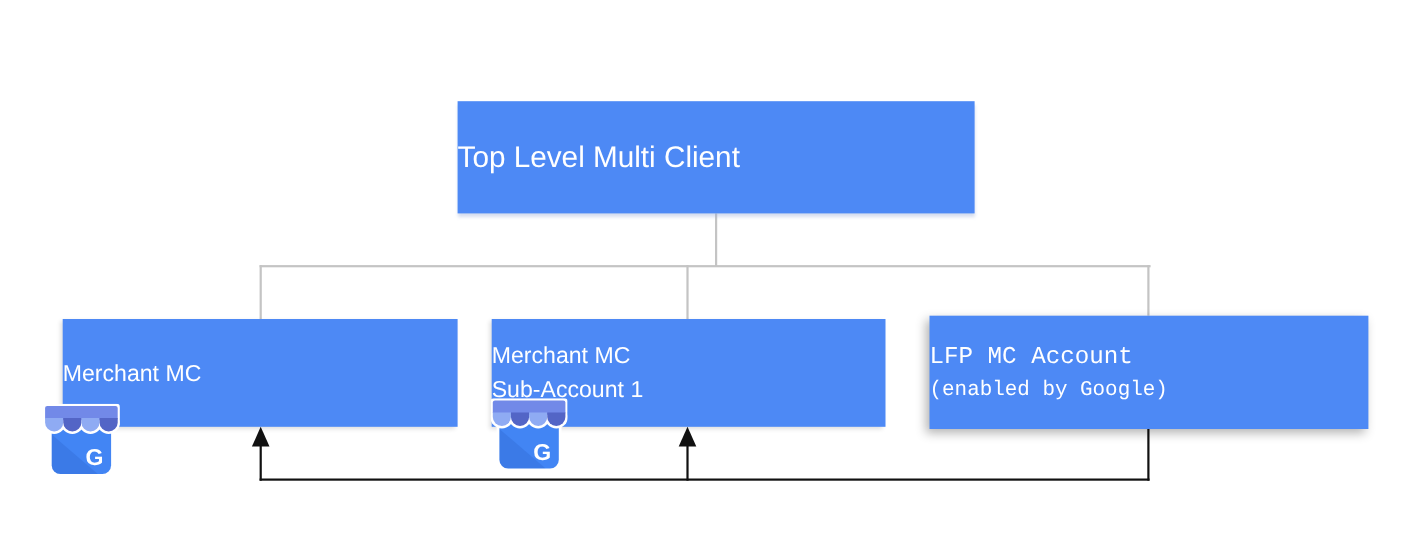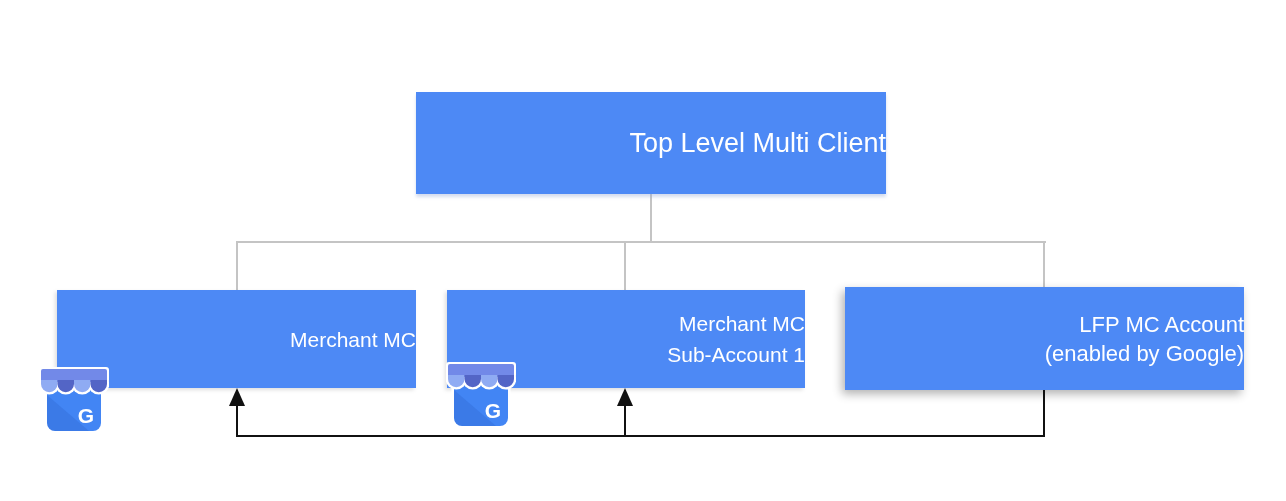--- a/index.html
+++ b/index.html
@@ -13,21 +13,21 @@
     overflow: hidden;
   }
 
   
   .node {
     position: absolute;
     background: var(--node-blue, #4d89f5);
     color: var(--text-white, #ffffff);
     display: flex;
     flex-direction: column;
-    align-items: flex-end;
+    align-items: flex-start;
     justify-content: center;
     text-align: center;
   }
   .node-root {
     left: 416px; top: 92px; width: 470px; height: 102px;
     font-size: 27px; line-height: 40px;
     box-shadow: 0 3px 3px rgba(150, 170, 215, 0.40);
   }
   .node-child {
     font-size: 21px; line-height: 31px;
@@ -36,23 +36,24 @@
     left: 57px; top: 290px; width: 359px; height: 98px;
     box-shadow: -2px 2px 4px rgba(0,0,0,0.13);
   }
   .node-sub2 {
     left: 447px; top: 290px; width: 358px; height: 98px;
     box-shadow: -2px 2px 4px rgba(0,0,0,0.13);
   }
   .node-lfp {
     left: 845px; top: 287px; width: 399px; height: 103px;
     box-shadow: -3px 4px 9px rgba(0,0,0,0.30);
+    font-family: Liberation Mono, monospace;
   }
   .node-lfp .line1 { font-size: 22px; line-height: 31px; }
-  .node-lfp .line2 { font-size: 22px; line-height: 28px; }
+  .node-lfp .line2 { font-size: 19px; line-height: 28px; }
 
   
   .gline { position: absolute; background: var(--connector-gray, #c4c4c4); }
   .g-root-stem   { left: 650px;  top: 194px; width: 2px;   height: 48px; }
   .g-main-rail   { left: 236px;  top: 241px; width: 810px; height: 2px;  }
   .g-drop-left   { left: 236px;  top: 241px; width: 2px;   height: 49px; }
   .g-drop-mid    { left: 624px;  top: 241px; width: 2px;   height: 49px; }
   .g-drop-right  { left: 1043px; top: 241px; width: 2px;   height: 46px; }
 
   

